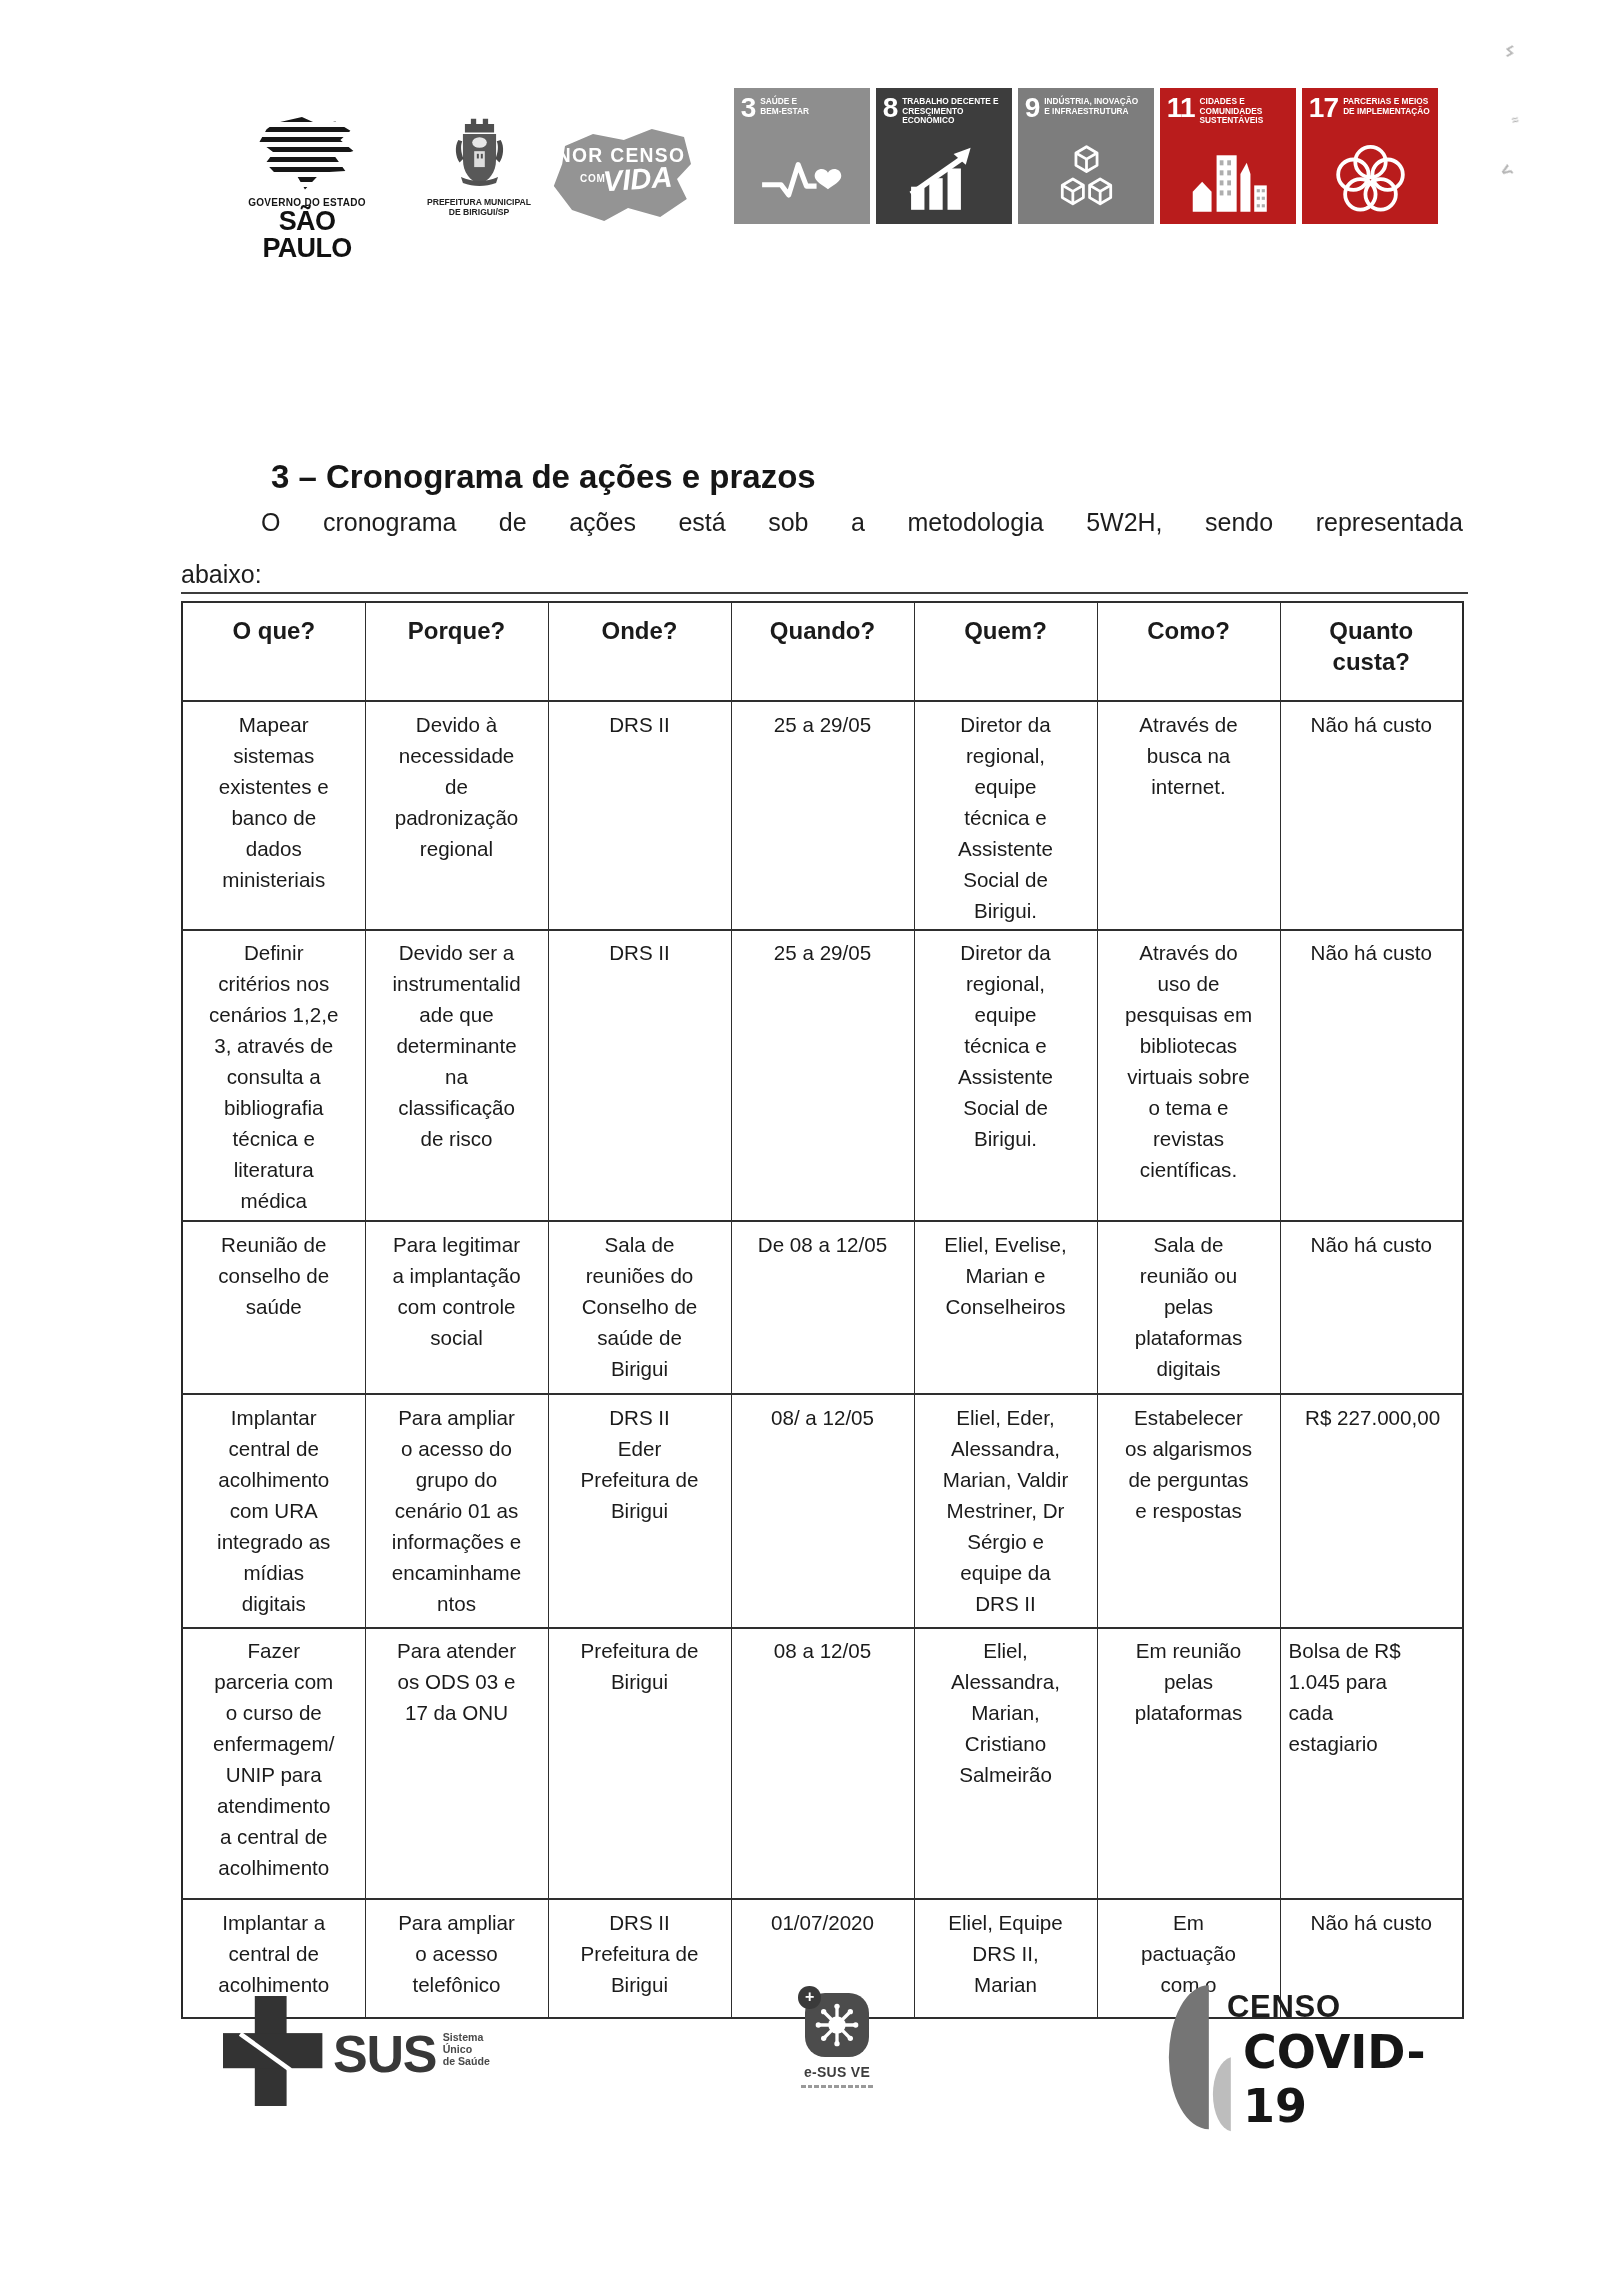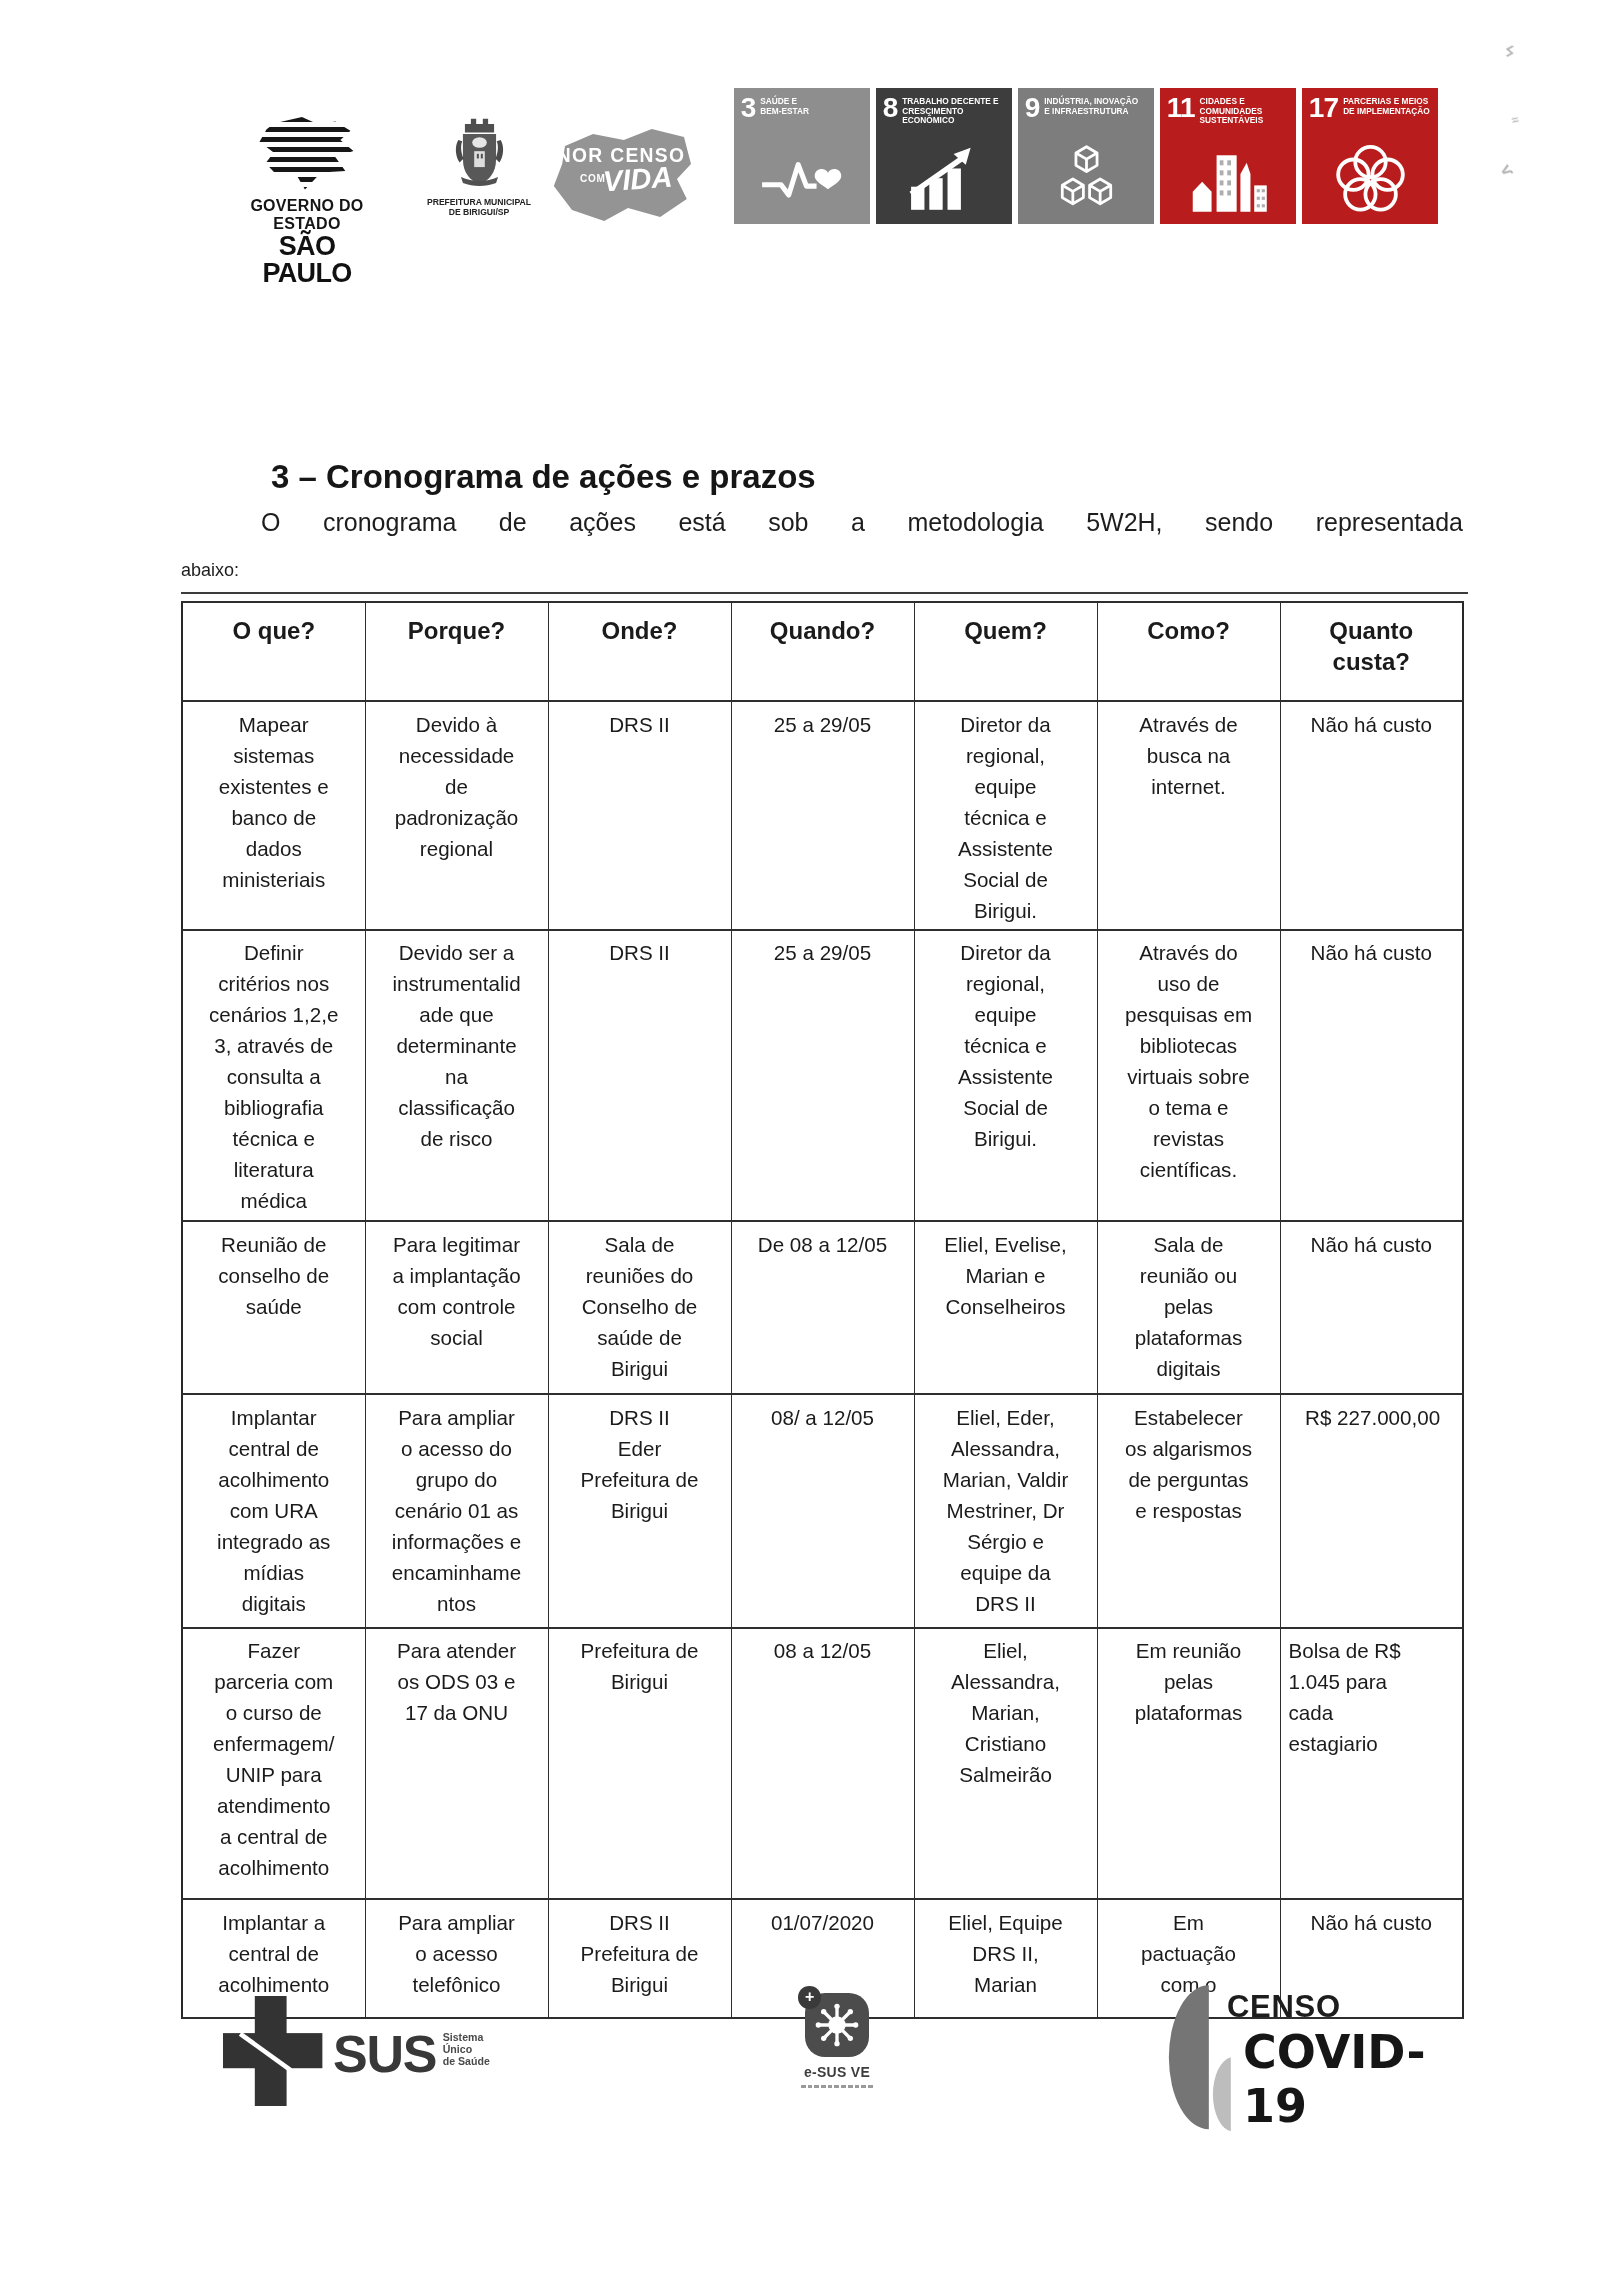--- a/index.html
+++ b/index.html
@@ -4,21 +4,21 @@
 <style>
   html,body{margin:0;padding:0;background:#e8e8e8;}
   .page{position:relative;width:1615px;height:2295px;background:#ffffff;overflow:hidden;
         font-family:"Liberation Sans","DejaVu Sans",sans-serif;color:#1c1c1c;}
 
   
   .logo-sp{position:absolute;left:234px;top:117px;width:146px;text-align:center;}
   .sp-map{width:101px;height:77px;margin:0 auto 2.7px auto;
           background:repeating-linear-gradient(180deg,#161616 0 5.3px,#fdfdfd 5.3px 10px);
           clip-path:polygon(18% 8%,45% 0%,62% 10%,78% 6%,93% 18%,83% 30%,96% 44%,78% 52%,88% 70%,64% 72%,48% 94%,39% 74%,22% 78%,9% 60%,17% 46%,3% 32%,10% 16%);}
-  .sp-line1{font-size:16px;font-weight:700;letter-spacing:0.3px;color:#151515;}
+  .sp-line1{font-size:10px;font-weight:700;letter-spacing:0.3px;color:#151515;}
   .sp-line2{font-size:27px;font-weight:800;letter-spacing:-0.7px;color:#111;line-height:1;}
 
   .logo-crest{position:absolute;left:422px;top:113px;width:114px;text-align:center;}
   .crest-line1{font-size:8.6px;font-weight:700;color:#222;line-height:1.25;margin-top:2.7px;}
   .crest-line2{font-size:8.6px;font-weight:700;color:#222;line-height:1.25;}
 
   .logo-nordeste{position:absolute;left:551px;top:124px;width:140px;height:100px;}
   .nv-blob{position:absolute;inset:0;background:#949494;
            clip-path:polygon(10% 22%,30% 10%,52% 16%,72% 5%,95% 13%,100% 40%,90% 55%,97% 75%,78% 93%,55% 84%,38% 97%,15% 86%,2% 62%,8% 40%);}
   .nv-t1{position:absolute;left:0;right:0;top:21px;text-align:center;color:#fff;font-size:19.3px;font-weight:700;letter-spacing:1.3px;}
@@ -32,21 +32,21 @@
   .sdg-label{font-size:8.3px;font-weight:700;line-height:1.12;margin-left:4.7px;margin-top:2.7px;white-space:pre-line;text-align:left;}
   .sdg-icon{position:absolute;left:0;right:0;top:48px;bottom:2.7px;display:flex;align-items:center;justify-content:center;}
 
   
   .artifact{position:absolute;color:#8f8f8f;opacity:.65;filter:blur(0.4px);font-size:17.3px;font-weight:700;}
 
   
   .doc-title{position:absolute;left:271px;top:458px;font-size:33px;font-weight:700;letter-spacing:0;color:#161616;}
   .intro{position:absolute;left:261px;top:508px;width:1202px;font-size:25px;color:#1d1d1d;
          text-align:justify;text-align-last:justify;}
-  .intro2{position:absolute;left:181px;top:560px;font-size:18px;color:#1d1d1d;}
+  .intro2{position:absolute;left:181px;top:560px;font-size:25px;color:#1d1d1d;}
 
   
   .table-topline{position:absolute;left:181px;top:592px;width:1287px;height:2px;background:#3c3c3c;}
   table.cron{position:absolute;left:181px;top:601px;width:1283px;border-collapse:collapse;table-layout:fixed;
              font-size:20.6px;line-height:31px;color:#1b1b1b;}
   table.cron th,table.cron td{border:1.3px solid #2e2e2e;border-top-width:2.7px;border-bottom-width:2.7px;
              vertical-align:top;text-align:center;white-space:pre-line;padding:6.7px 2.7px 0 2.7px;overflow:hidden;}
   table.cron{border:2.7px solid #282828;}
   table.cron th{font-size:24px;font-weight:700;padding-top:12px;height:85px;}
   tr.row-1 td{height:220px;} tr.row-2 td{height:283px;} tr.row-3 td{height:164px;}

